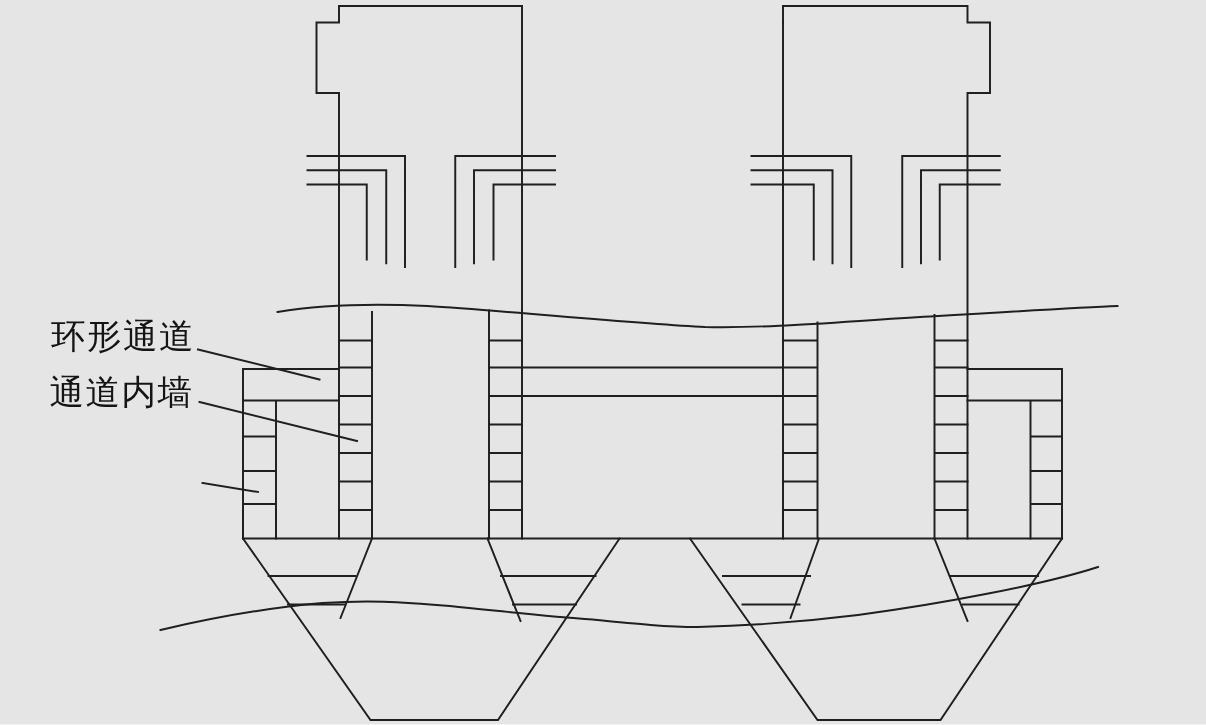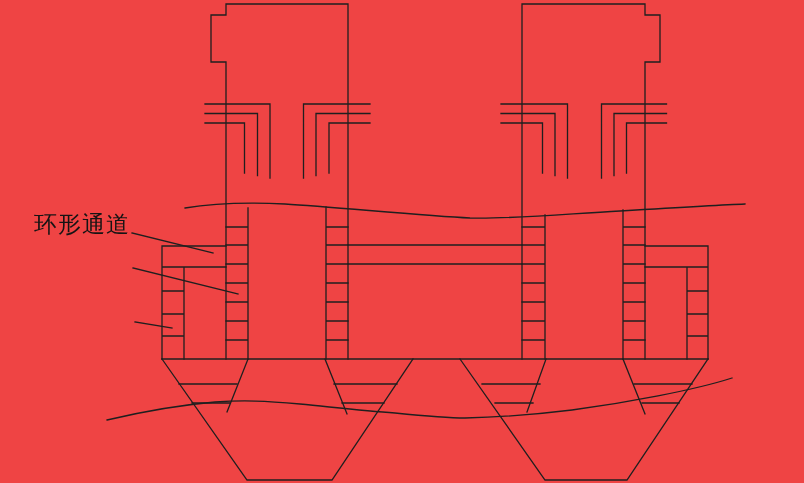--- a/index.html
+++ b/index.html
@@ -1,19 +1,19 @@
 <!DOCTYPE html>
 <html><head>
 <meta charset="utf-8">
 <style>
   html,body{margin:0;padding:0;background:#ffffff;}
   .canvas{
     position:relative;
     width:804px;height:483px;
-    background:#ef4444;
+    background:#e5e5e5;
     overflow:hidden;
     font-family:"Liberation Serif","DejaVu Serif",serif;
   }
   .drawing{position:absolute;left:0;top:0;}
   .label{
     position:absolute;
     font-size:23px;
     line-height:24px;
     color:#141414;
     letter-spacing:1px;
@@ -111,15 +111,16 @@
 
     <g>
       <path d="M132,233 L213,253"></path>
       <path d="M133,268 L238,294"></path>
       <path d="M135,322 L172,328"></path>
     </g>
   </svg>
 
   <div class="label lbl-annular">环形通道</div>
 
+  <div class="label lbl-inner">通道内墙</div>
 
 
 </div>
 
 </body></html>

